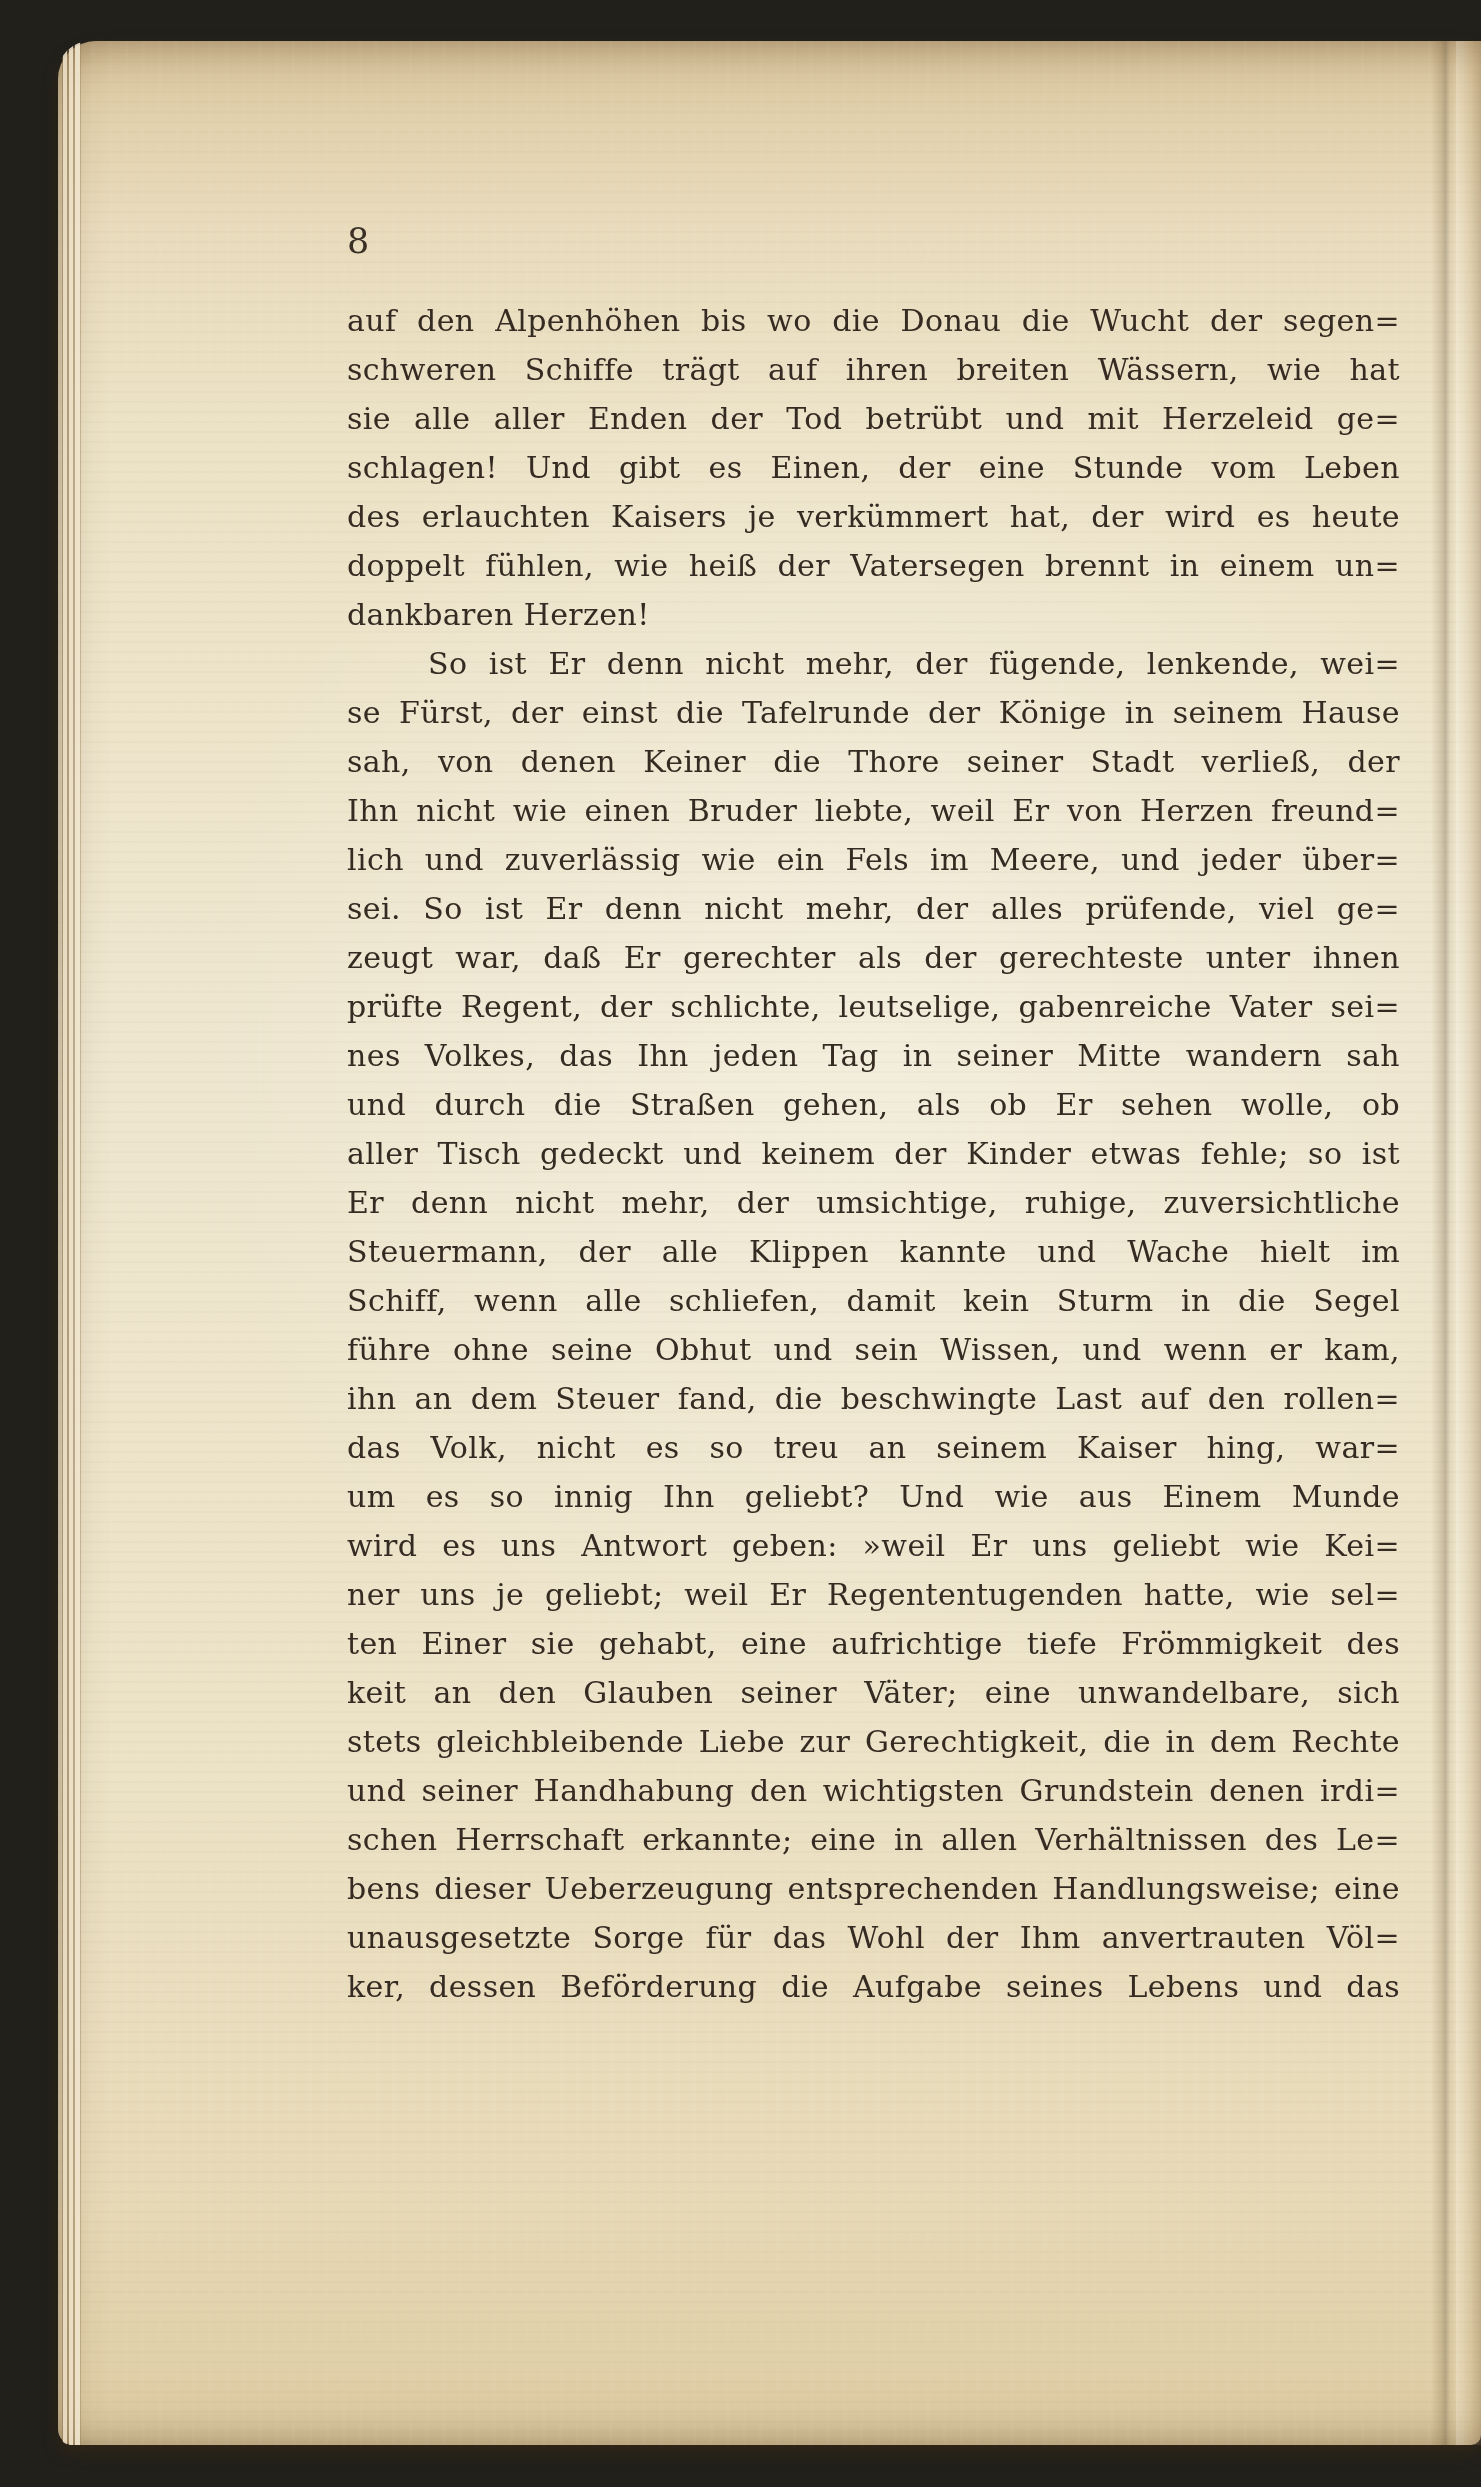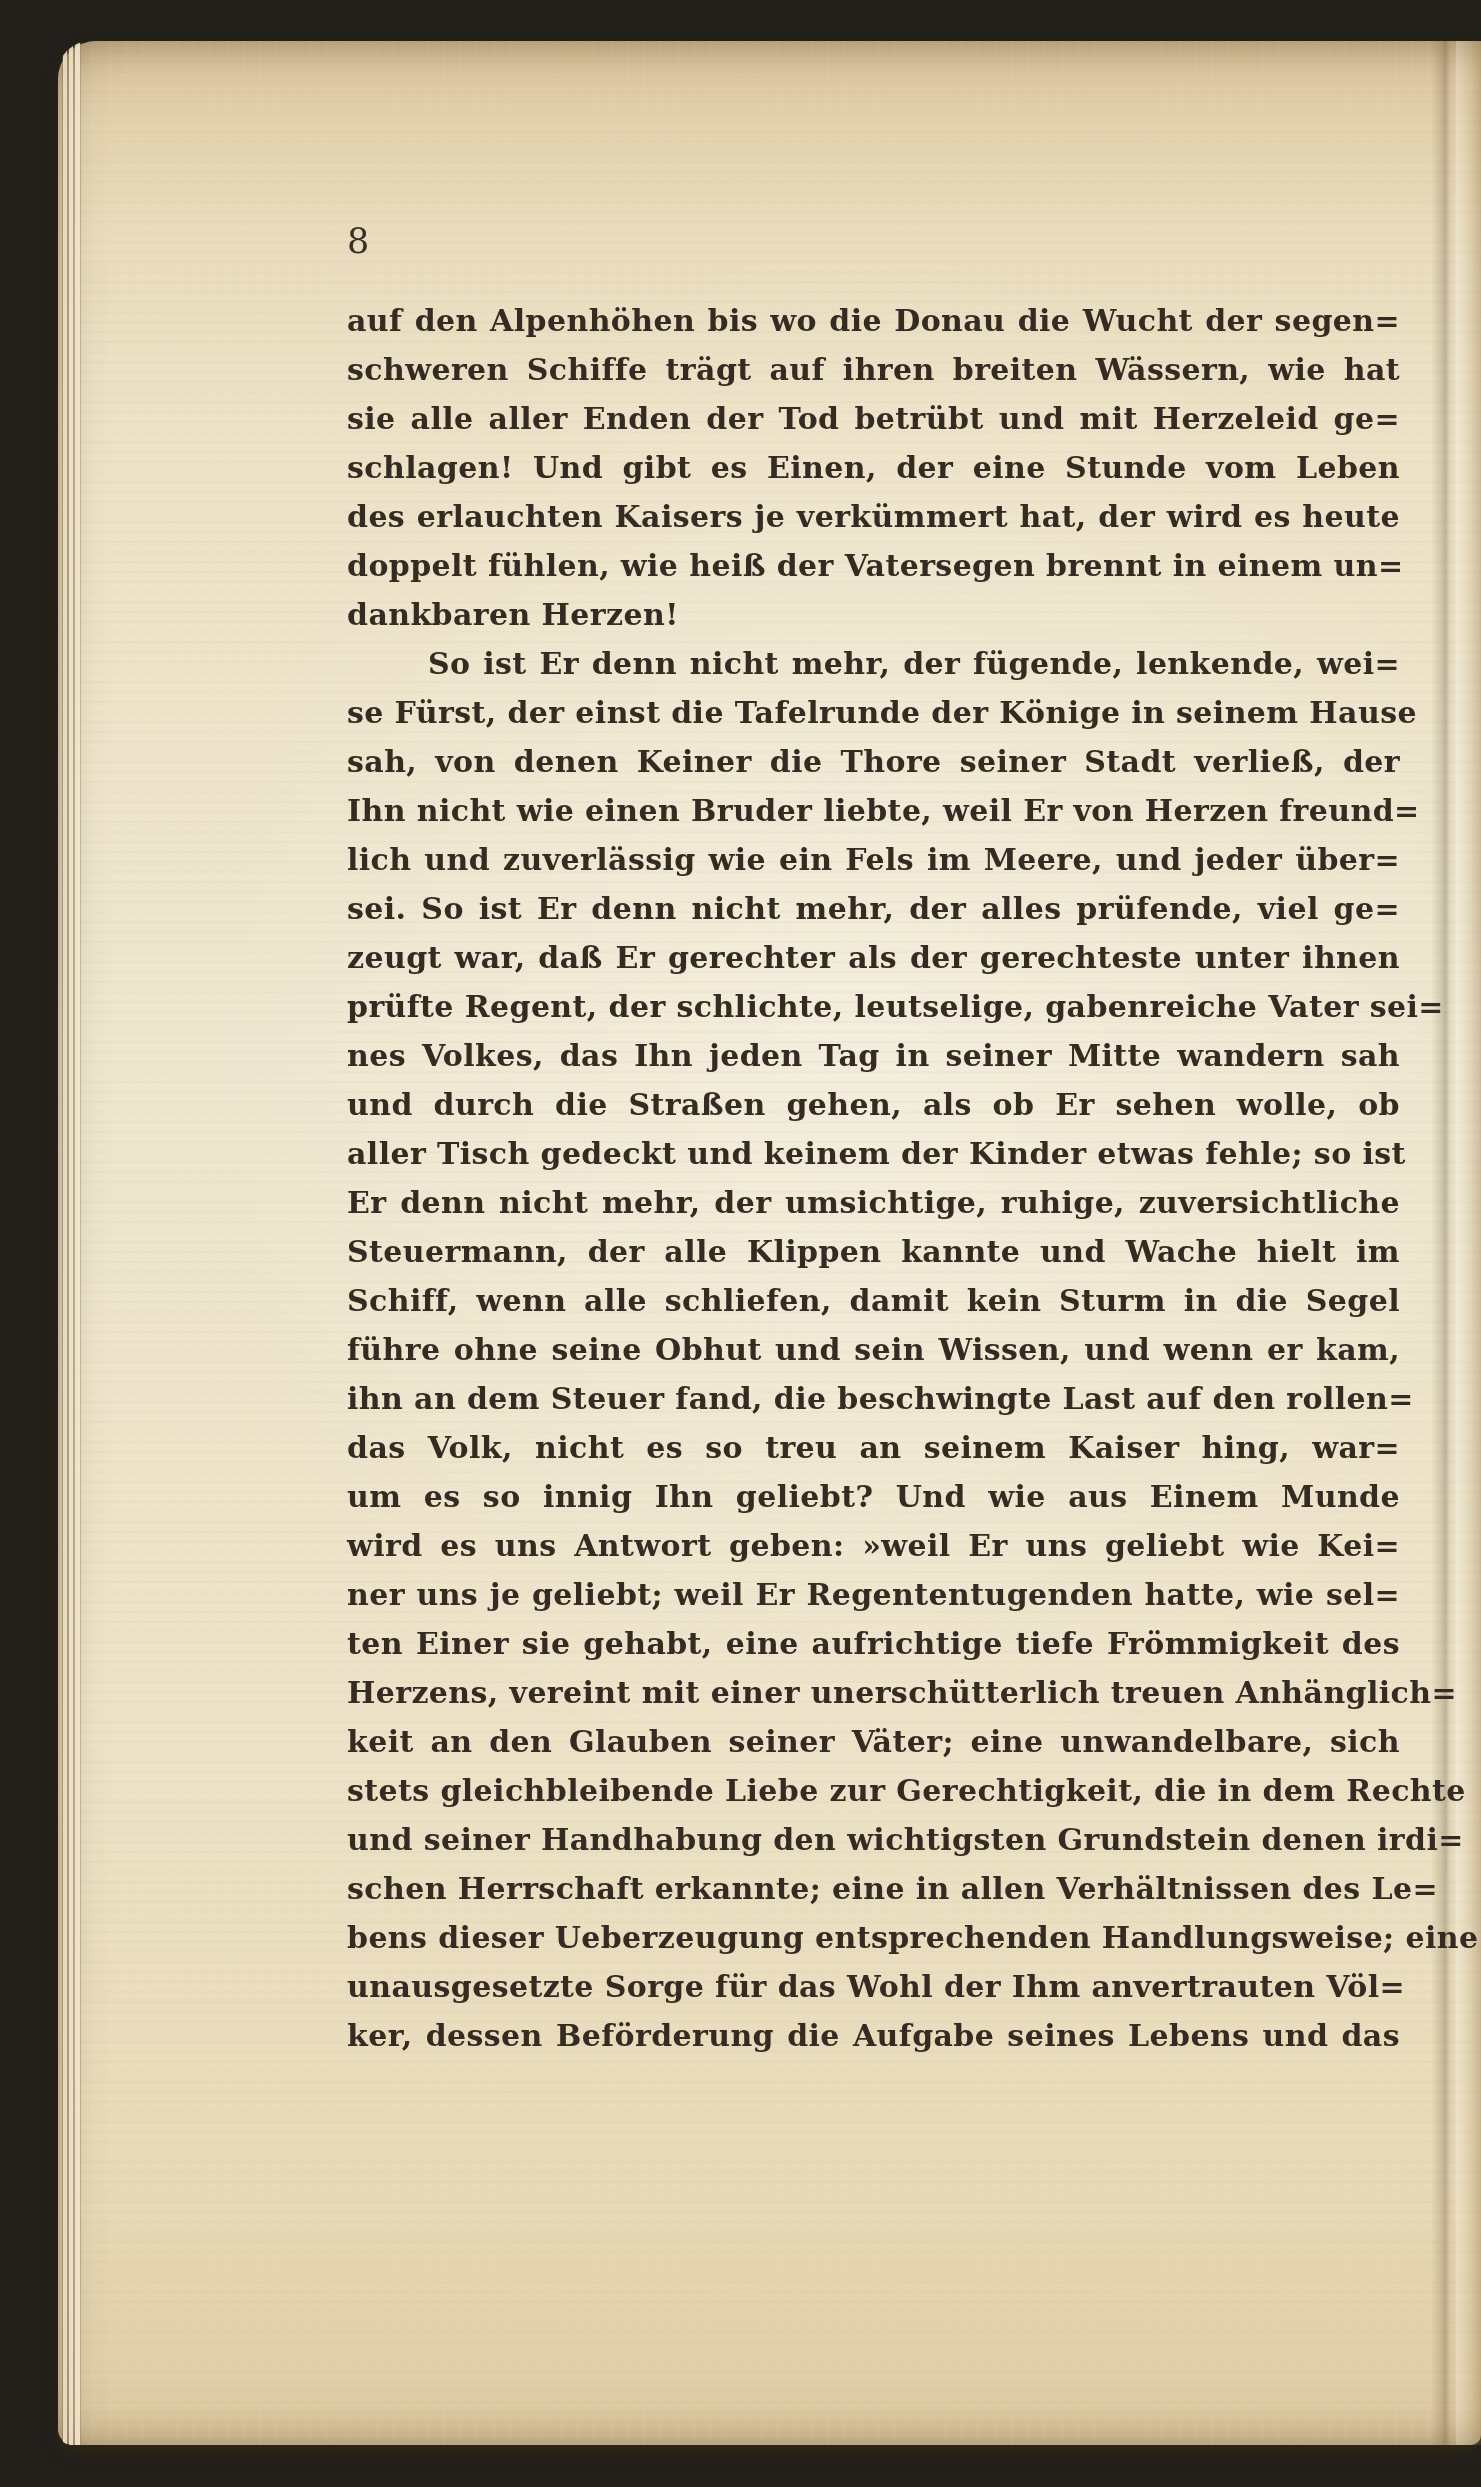--- a/index.html
+++ b/index.html
@@ -120,21 +120,20 @@
     color: #352b22;
     font-size: 30px;
   }
   .tline {
     height: 49px;
     line-height: 49px;
     white-space: nowrap;
     text-align: justify;
     text-align-last: justify;
     letter-spacing: 0.4px;
-    font-weight: bold;
   }
   .tline.indent { text-indent: 81px; }
   .tline.flush  { text-align-last: left; }
 </style>
 </head>
 <body>
 
 <div class="backdrop"></div>
 
 <div class="page">
@@ -167,21 +166,20 @@
       <div class="tline">Er denn nicht mehr, der umsichtige, ruhige, zuversichtliche</div>
       <div class="tline">Steuermann, der alle Klippen kannte und Wache hielt im</div>
       <div class="tline">Schiff, wenn alle schliefen, damit kein Sturm in die Segel</div>
       <div class="tline">führe ohne seine Obhut und sein Wissen, und wenn er kam,</div>
       <div class="tline">ihn an dem Steuer fand, die beschwingte Last auf den rollen=</div>
       <div class="tline">das Volk, nicht es so treu an seinem Kaiser hing, war=</div>
       <div class="tline">um es so innig Ihn geliebt? Und wie aus Einem Munde</div>
       <div class="tline">wird es uns Antwort geben: »weil Er uns geliebt wie Kei=</div>
       <div class="tline">ner uns je geliebt; weil Er Regententugenden hatte, wie sel=</div>
       <div class="tline">ten Einer sie gehabt, eine aufrichtige tiefe Frömmigkeit des</div>
-      <div class="tline">Herzens, vereint mit einer unerschütterlich treuen Anhänglich=</div>
       <div class="tline">keit an den Glauben seiner Väter; eine unwandelbare, sich</div>
       <div class="tline">stets gleichbleibende Liebe zur Gerechtigkeit, die in dem Rechte</div>
       <div class="tline">und seiner Handhabung den wichtigsten Grundstein denen irdi=</div>
       <div class="tline">schen Herrschaft erkannte; eine in allen Verhältnissen des Le=</div>
       <div class="tline">bens dieser Ueberzeugung entsprechenden Handlungsweise; eine</div>
       <div class="tline">unausgesetzte Sorge für das Wohl der Ihm anvertrauten Völ=</div>
       <div class="tline">ker, dessen Beförderung die Aufgabe seines Lebens und das</div>
     </div>
 </div>
 

